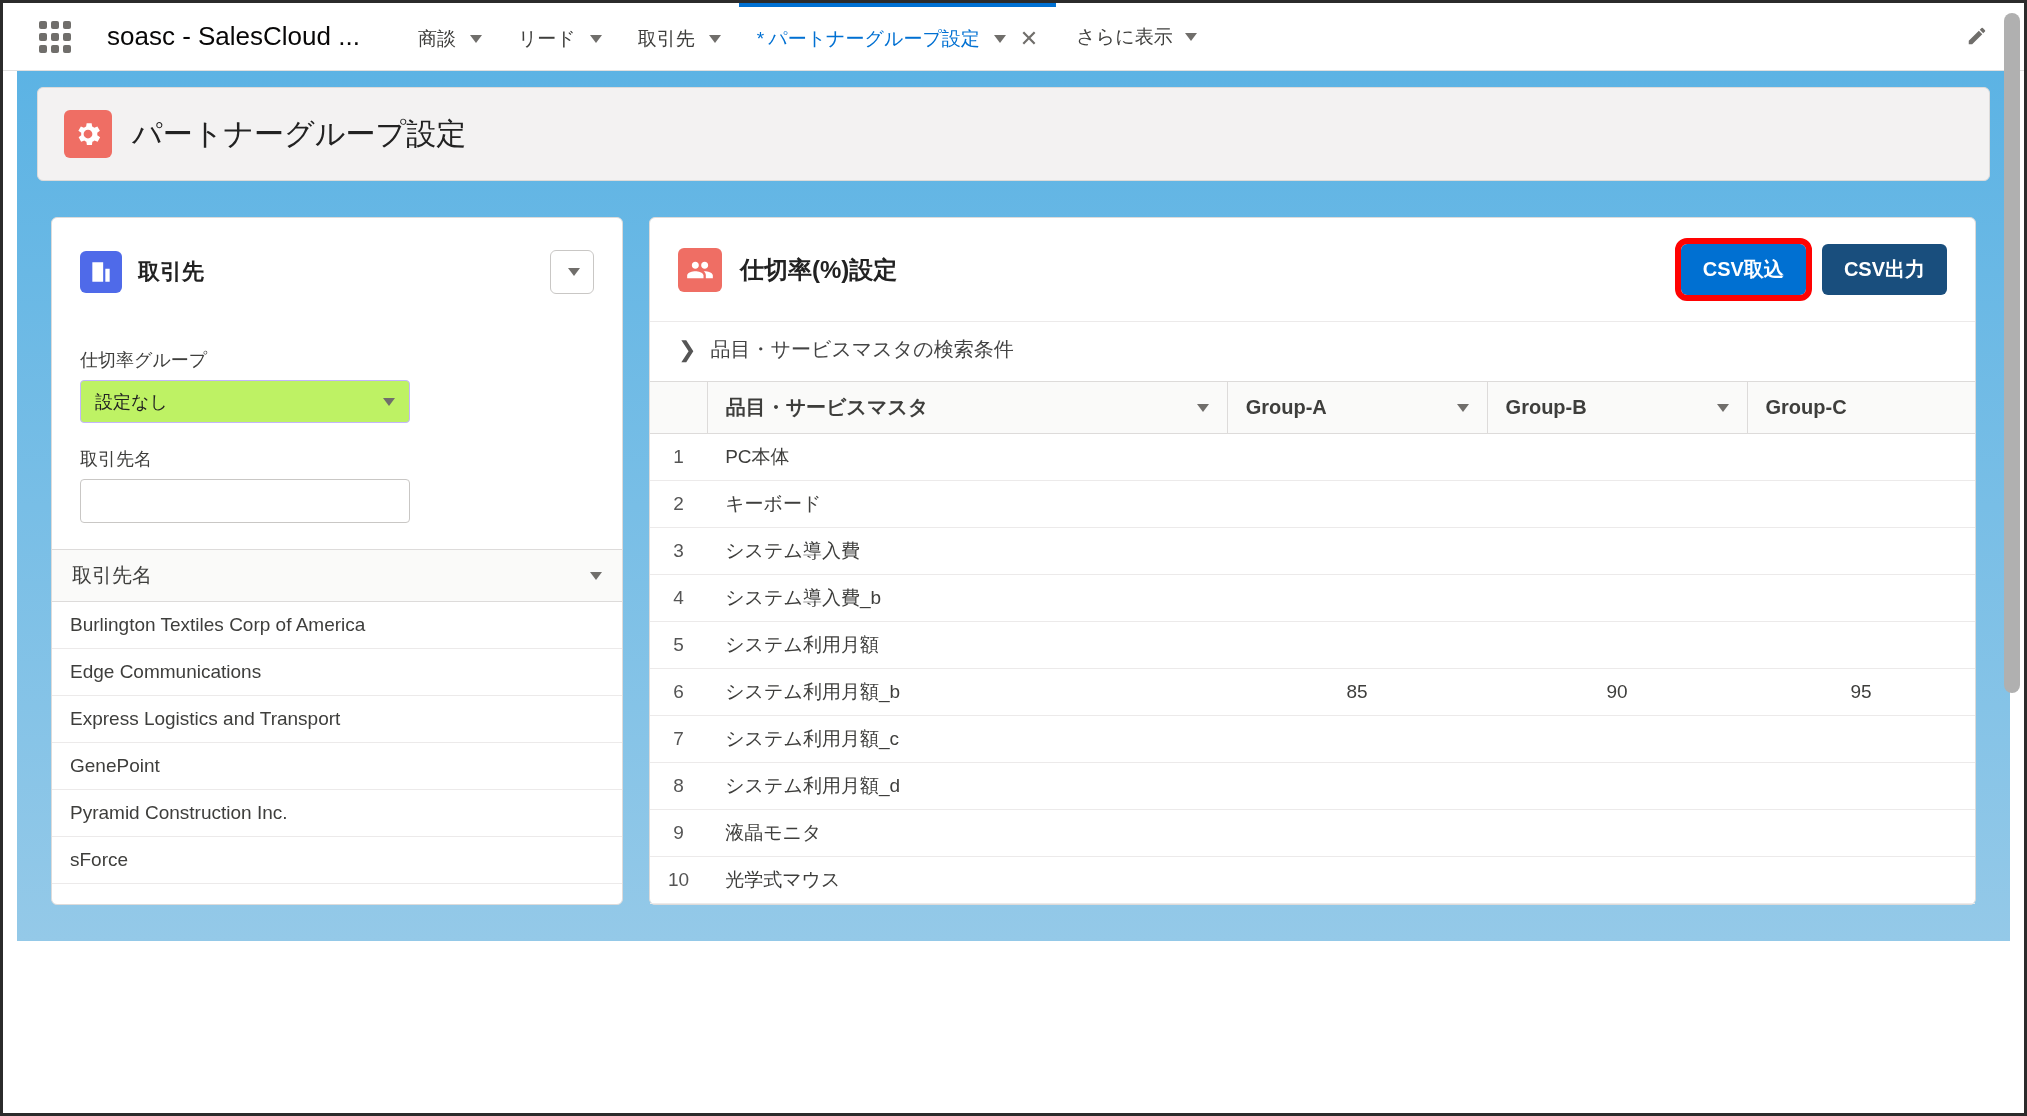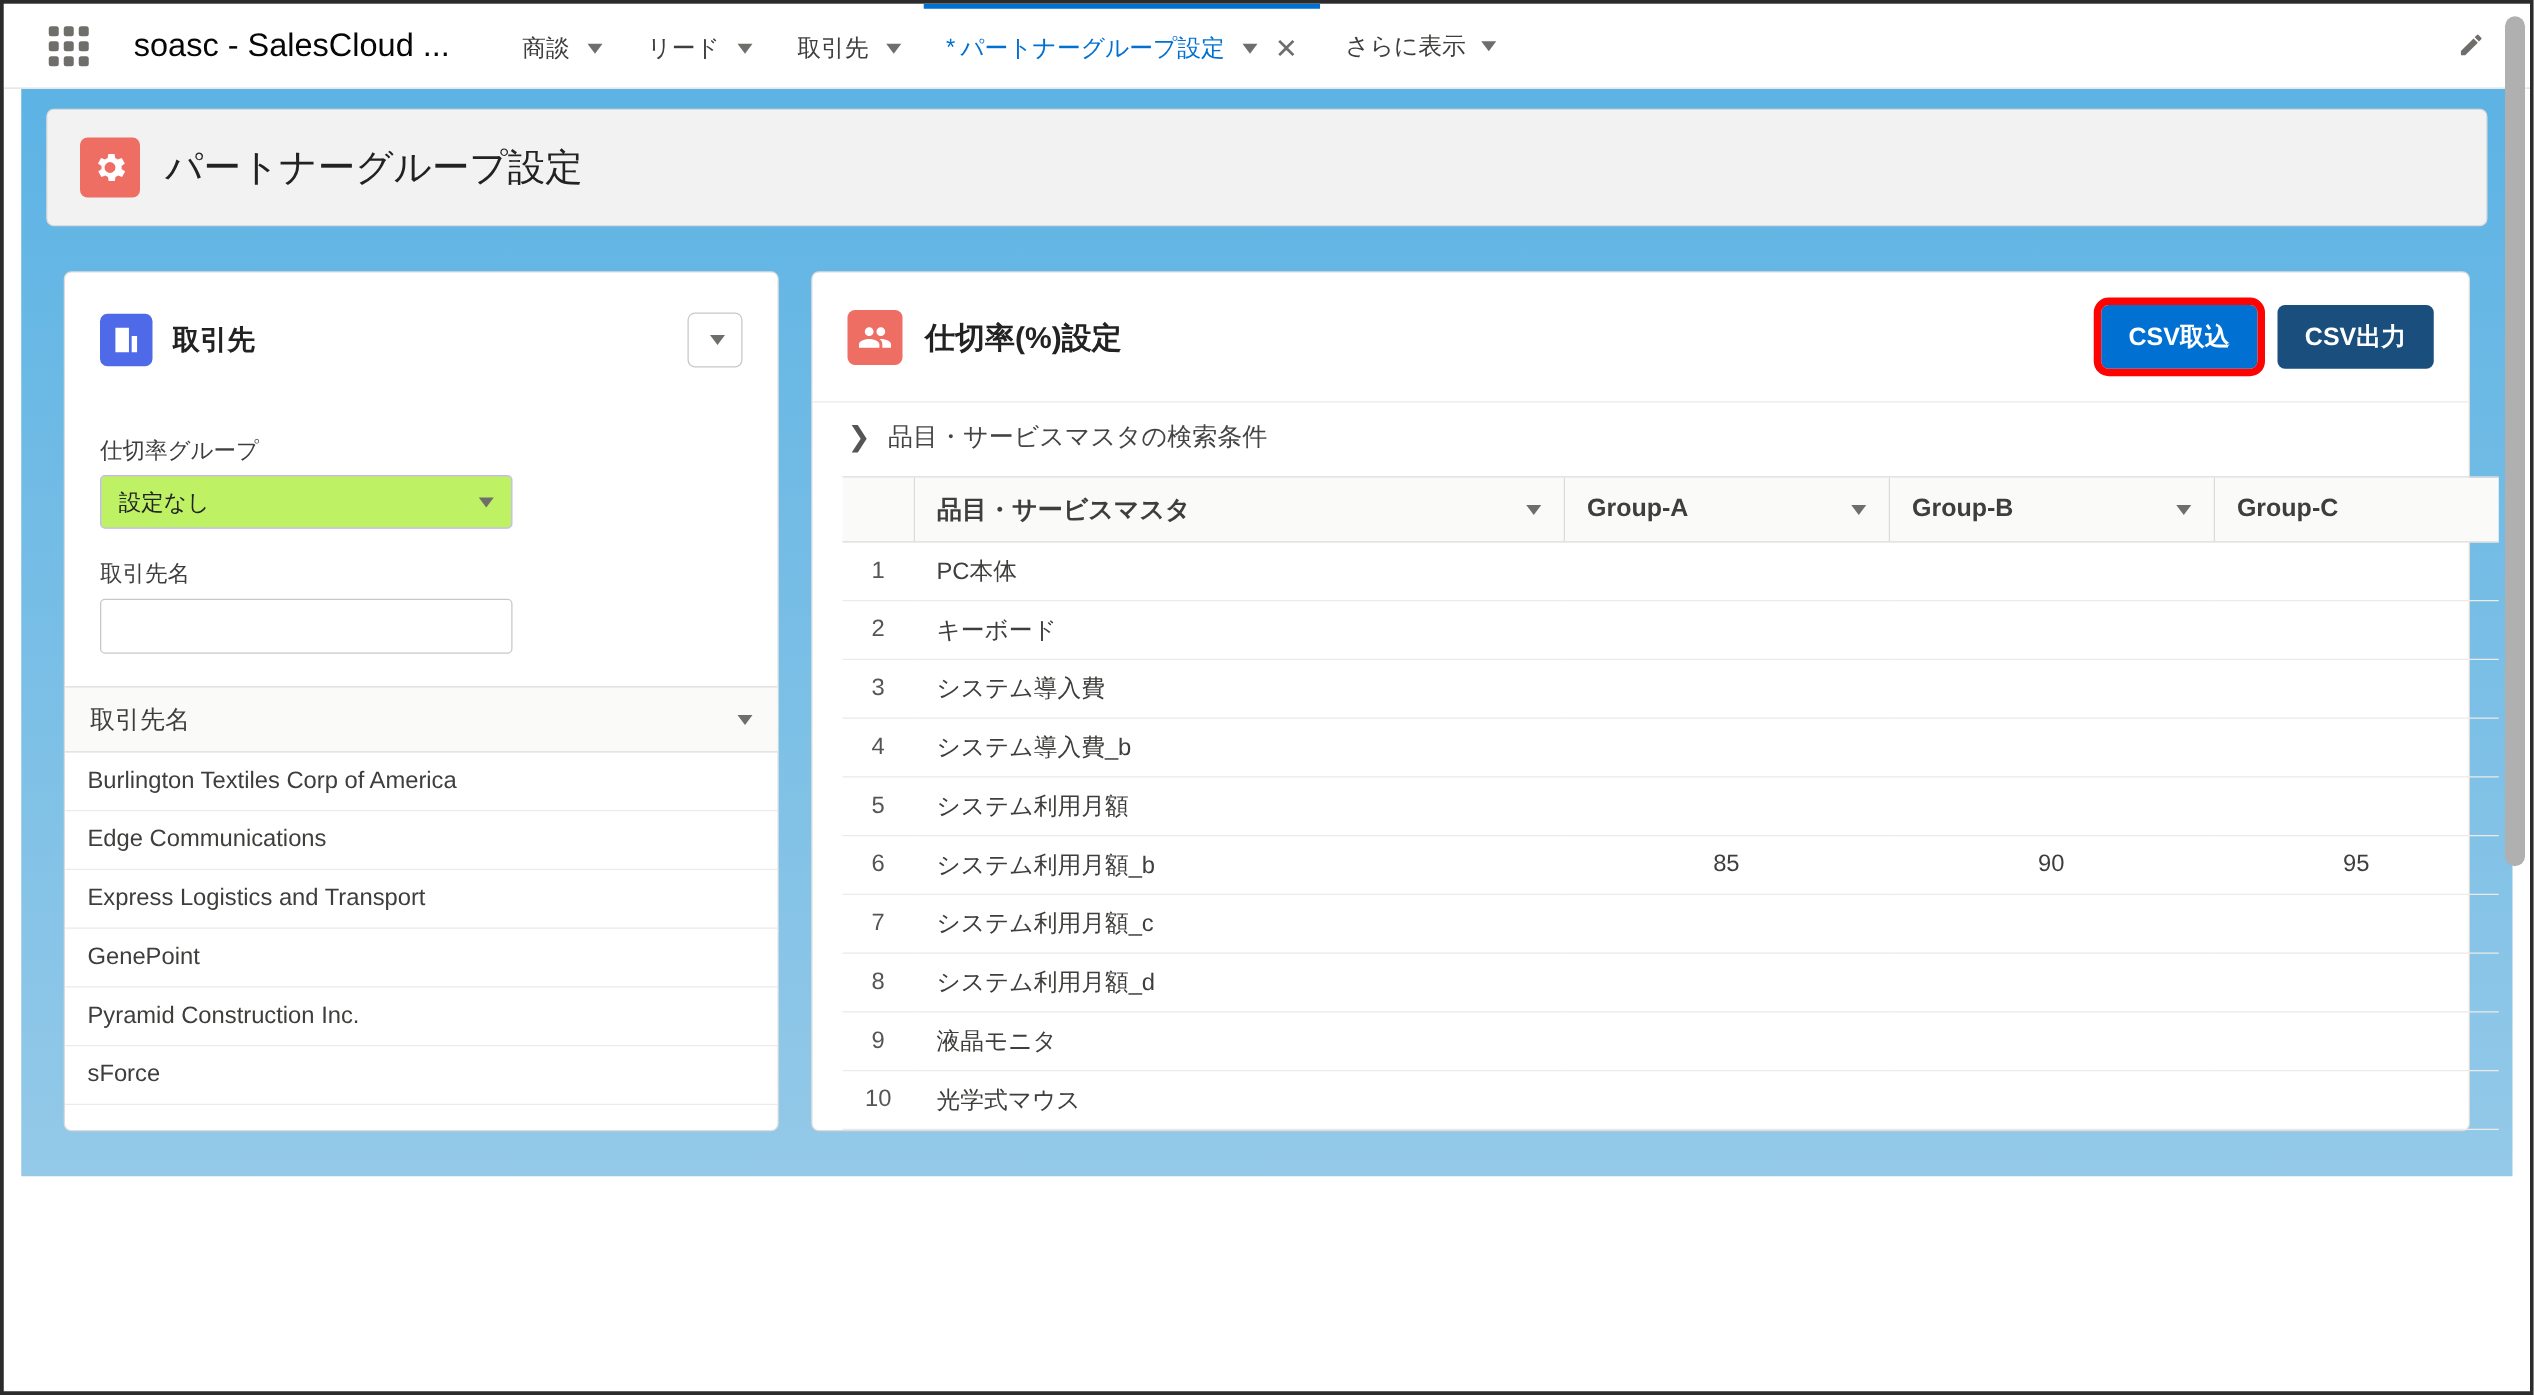--- a/index.html
+++ b/index.html
@@ -59,21 +59,21 @@
 .rate-icon { width: 44px; height: 44px; background: #ef6e64; border-radius: 6px; display: flex; align-items: center; justify-content: center; margin-right: 18px; }
 .rp-title { font-size: 24px; font-weight: bold; }
 .rp-btns { display: flex; gap: 16px; }
 .btn { padding: 12px 22px; border-radius: 6px; font-size: 20px; font-weight: bold; border: none; cursor: pointer; }
 .btn-import { background: #0070d2; color: #fff; outline: 6px solid #ff0202; }
 .btn-export { background: #194e7d; color: #fff; }
 
 .rp-search { padding: 14px 28px 18px; border-top: 1px solid #eceaea; font-size: 20px; color: #444; display: flex; align-items: center; }
 .rp-search .arrow { margin-right: 14px; font-size: 22px; color: #555; }
 
-.rp-table { width: 100%; border-collapse: collapse; margin-left: 24px; }
+.rp-table { width: 100%; border-collapse: collapse; }
 .rp-table th { background: #fafaf9; border-top: 1px solid #dddbda; border-bottom: 1px solid #dddbda; border-left: 1px solid #dddbda; padding: 12px 18px; text-align: left; font-weight: bold; font-size: 20px; color: #3e3e3c; }
 .rp-table th:first-child { border-left: none; }
 .th-inner { display: flex; align-items: center; justify-content: space-between; }
 .rp-table td { border-bottom: 1px solid #eceaea; padding: 10px 18px; font-size: 19px; color: #3e3e3c; }
 .rp-table td.rownum { width: 52px; text-align: center; color: #555; }
 .rp-table td.itemname { width: 520px; }
 .rp-table td.grp { text-align: center; }
 
 
 .scroll-hint { position: absolute; right: 4px; top: 10px; width: 16px; height: 680px; background: #b0b0b0; border-radius: 8px; }

